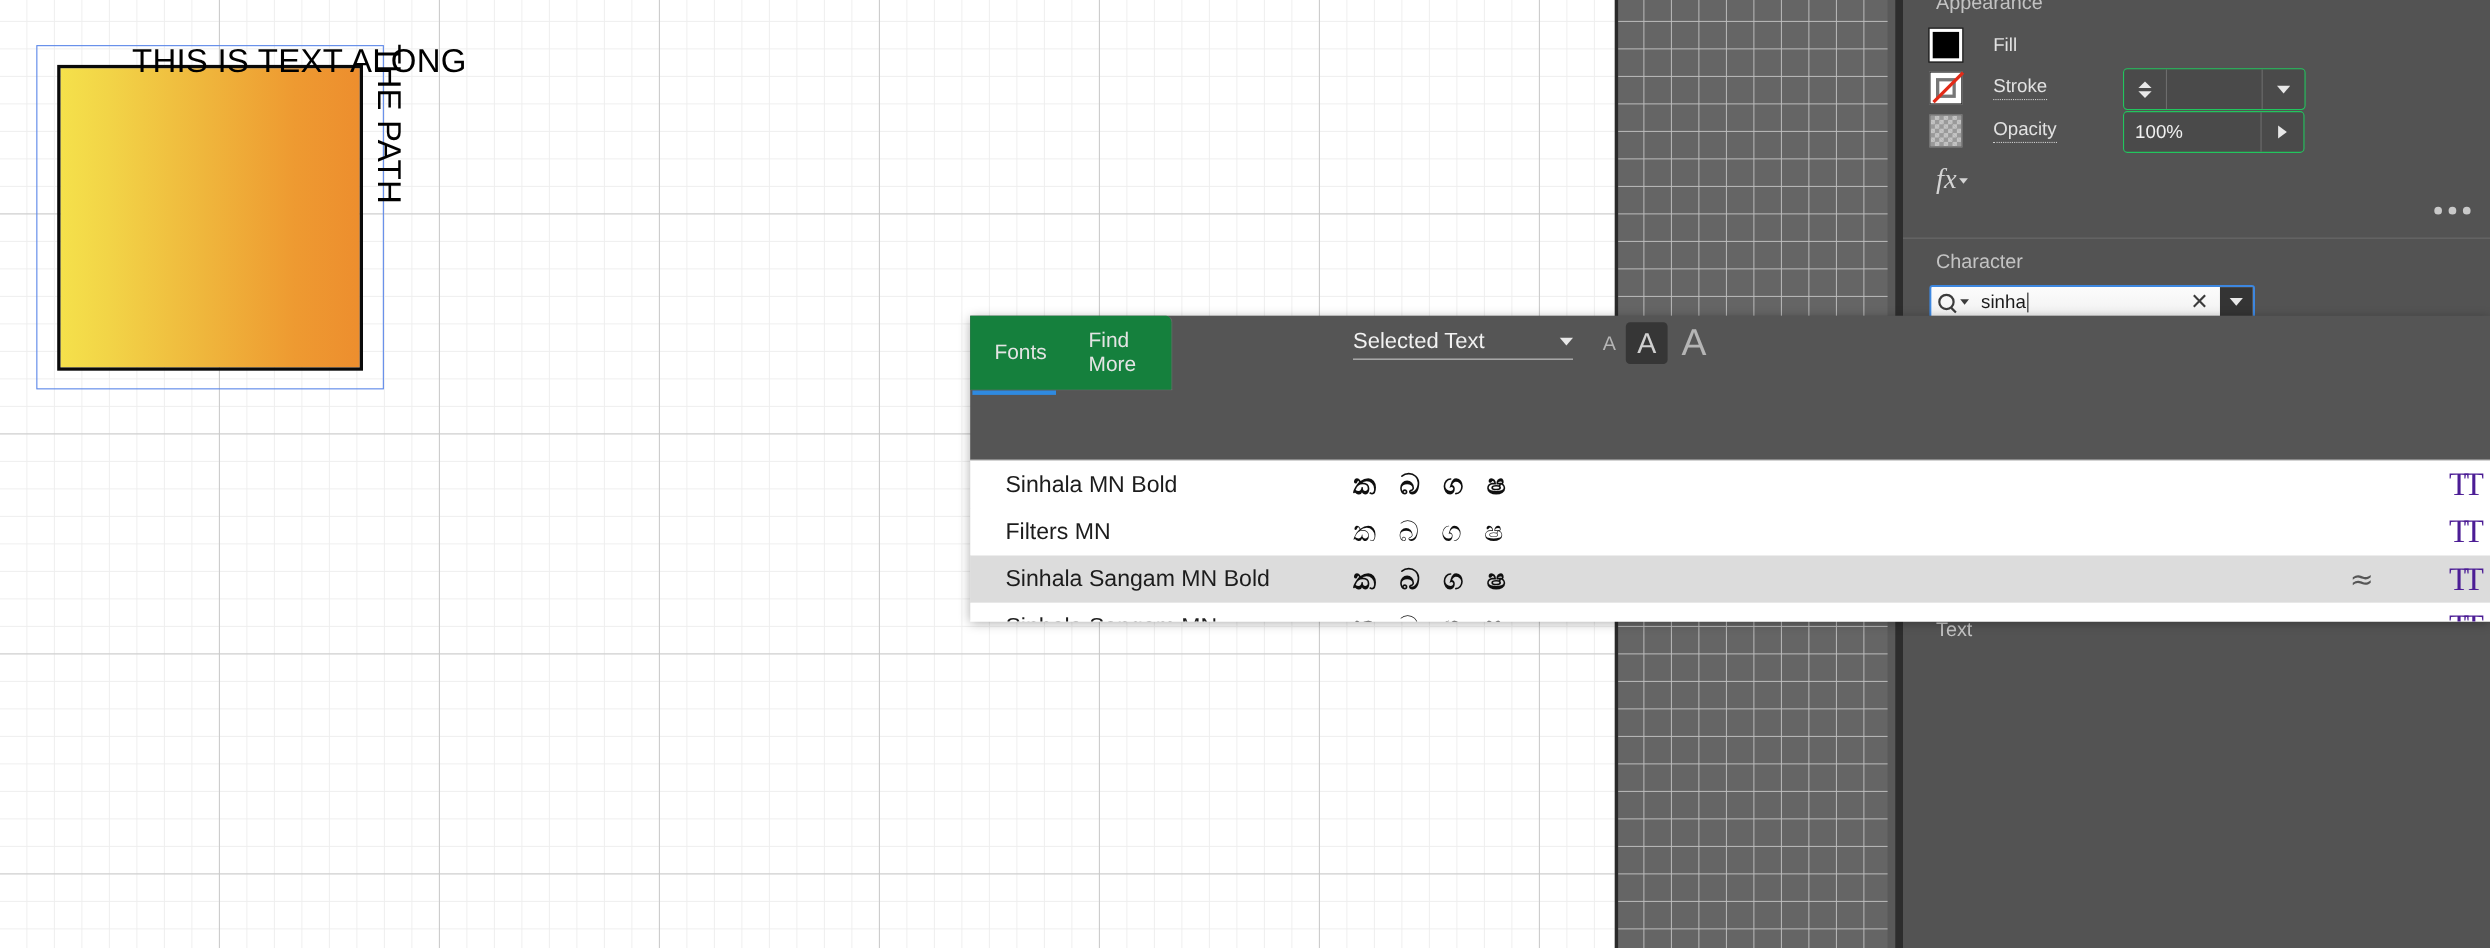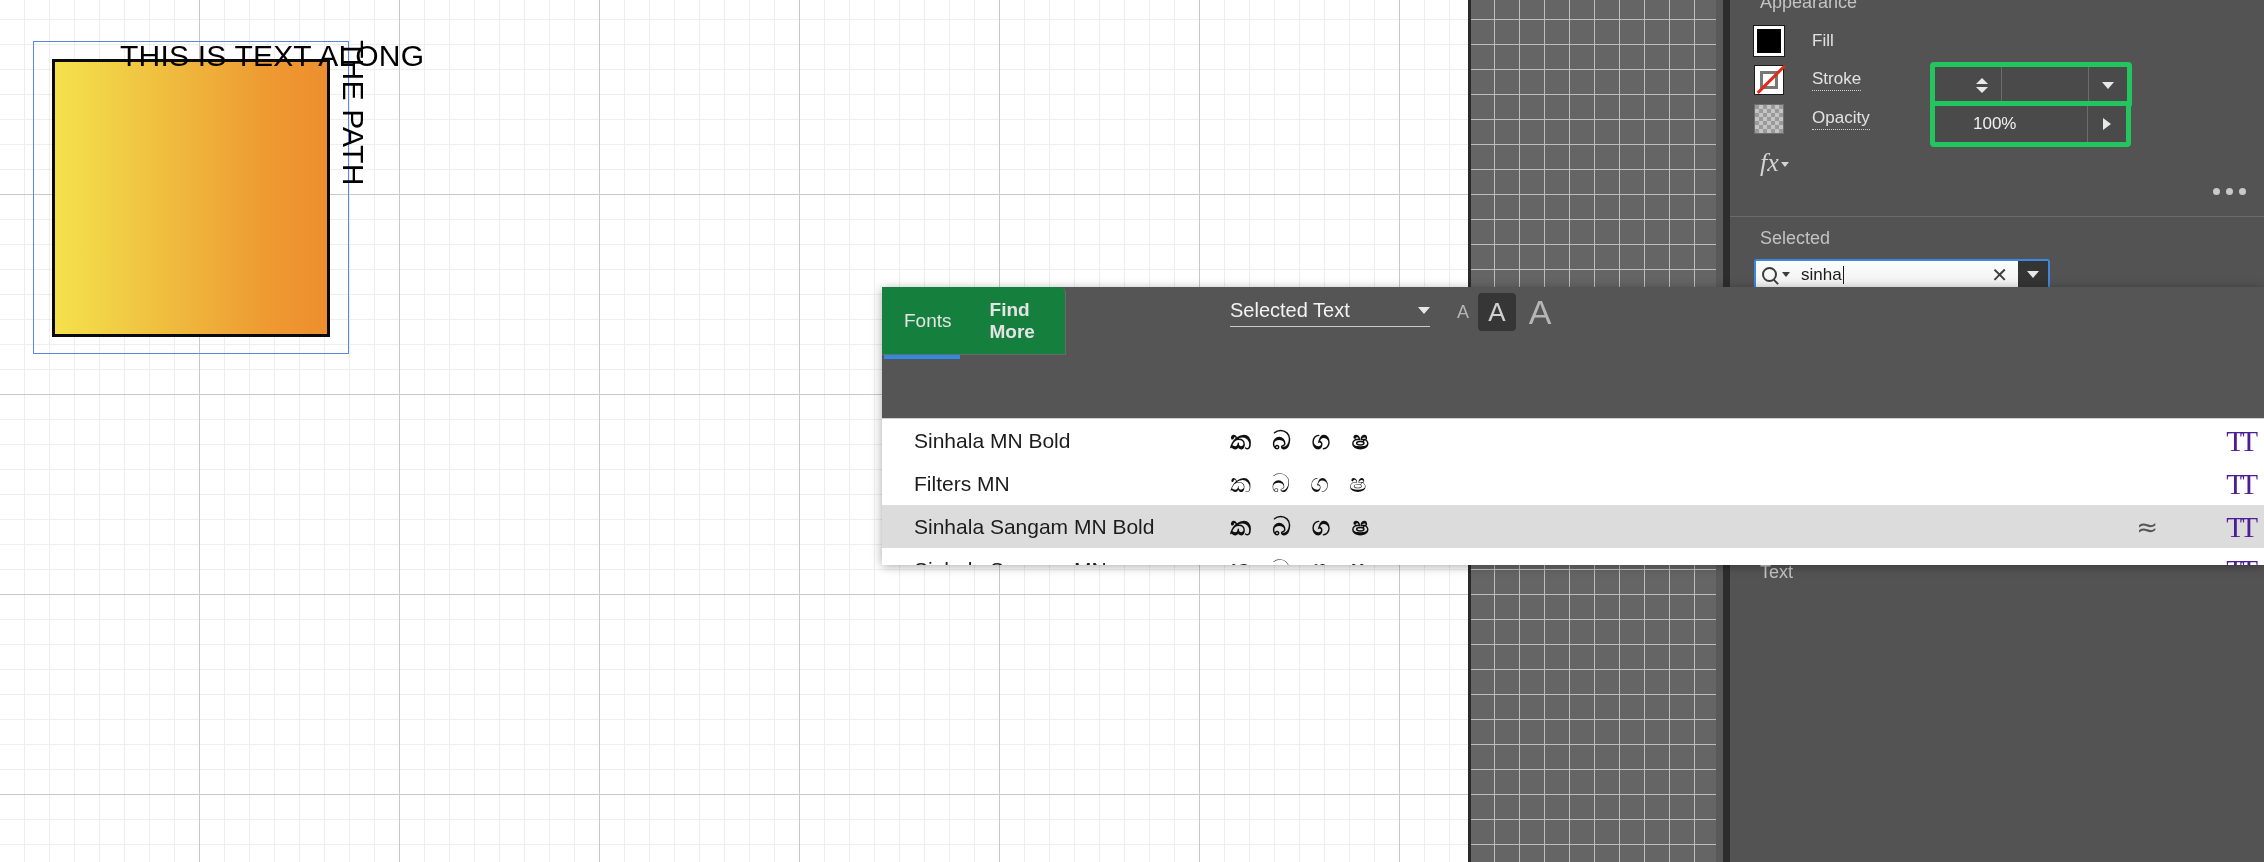--- a/index.html
+++ b/index.html
@@ -168,25 +168,24 @@
   }
   .row-label.dotted {
     border-bottom: 1px dotted #cfcfcf;
     padding-bottom: 1px;
   }
 
   .field-group {
     position: absolute;
     display: flex;
     align-items: stretch;
-    border: 5px solid #22c55e;
+    border: 1px solid #22c55e;
     border-radius: 4px;
     overflow: hidden;
     background: #4a4a4a;
-    padding-left: 28px;
   }
   .spinner {
     width: 38px;
     display: flex; flex-direction: column;
     align-items: center; justify-content: center;
     gap: 3px;
     border-right: 1px solid #6d6d6d;
   }
   .chev { width: 0; height: 0; }
   .chev-up {
@@ -338,21 +337,21 @@
     border-radius: 0 6px 0 0;
     box-sizing: border-box;
     display: flex; align-items: center;
   }
   .tab {
     font-size: 19px;
     color: #e4e4e4;
     font-family: "Liberation Sans", sans-serif;
   }
   #tab-fonts { margin-left: 22px; }
-  #tab-find-more { margin-left: 38px; font-weight: bold; }
+  #tab-find-more { margin-left: 38px; }
   .tab-underline {
     position: absolute;
     left: 2px; top: 68px;
     width: 76px; height: 4px;
     background: #2f8ae0;
   }
 
   .filters-bar {
     position: absolute;
     left: 0; top: 76px;
@@ -549,21 +548,21 @@
     </div>
 
     <div class="ellipsis-btn">
       <i></i>
       <i></i>
       <i></i>
     </div>
 
     <div class="divider" style="top:216px;"></div>
 
-    <div class="panel-section-title" id="character-title">Selected</div>
+    <div class="panel-section-title" id="character-title">Character</div>
 
     <div class="search-wrap">
       <div class="search-inner">
         <span class="search-icon-grp">
           <span class="mag"></span>
           <span class="mini-chev"></span>
         </span>
         <span class="search-text">sinha</span>
           <span class="caret-bar"></span>
         <span class="clear-x">✕</span>

